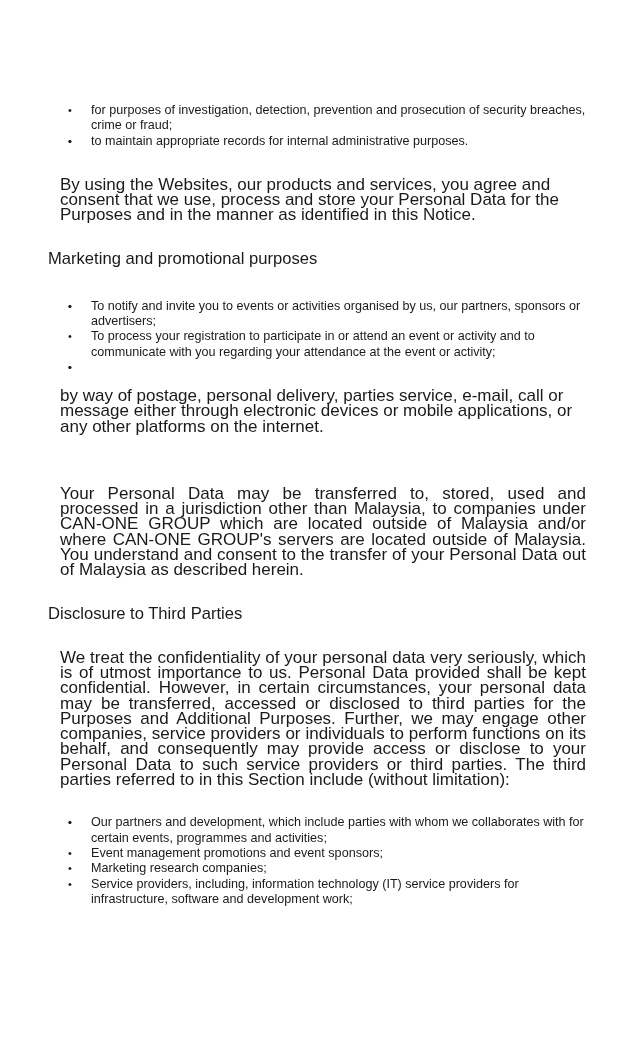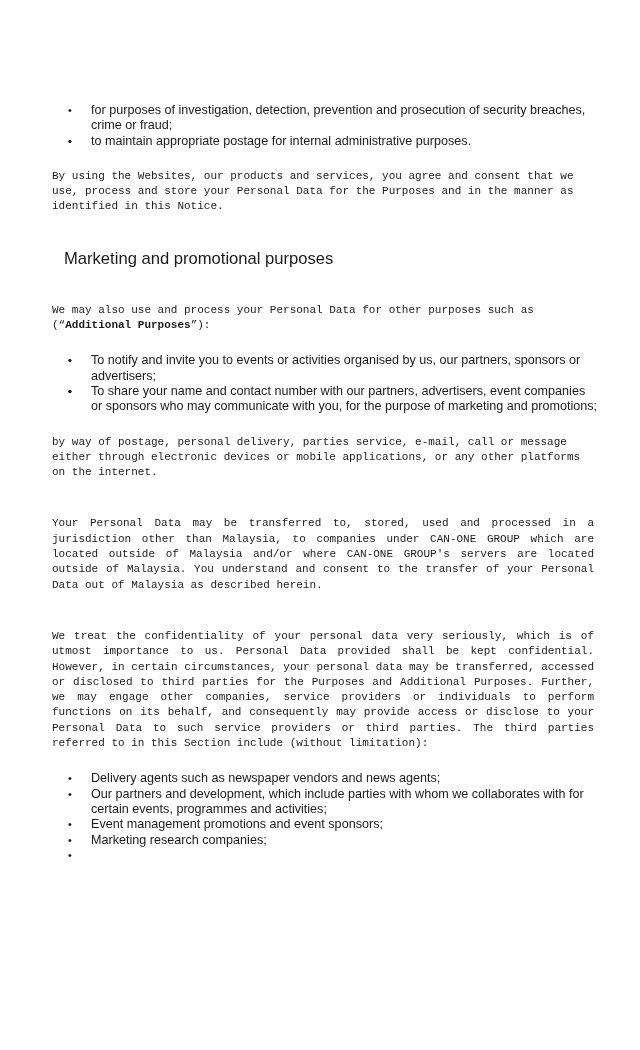--- a/index.html
+++ b/index.html
@@ -1,64 +1,64 @@
 <!DOCTYPE html>
 <html><head>
 <meta charset="utf-8">
 <style>
   html, body { margin: 0; padding: 0; background: #ffffff; }
   body { width: 640px; height: 1050px; overflow: hidden; position: relative;
          font-family: "Liberation Sans", sans-serif; color: #1a1a1a; }
   .page { position: absolute; left: 48px; top: 103px; width: 550px; }
-  p { margin: 4px; font-size: 11px; line-height: 15.3px; font-family: Liberation Mono, monospace; }
+  p { margin: 12px; font-size: 17px; line-height: 15.3px; }
   .justify { text-align: justify; }
   ul { list-style: none; margin: 0; padding: 0; }
   li { position: relative; padding-left: 43px; font-size: 12.6px; line-height: 15.3px; }
   li .bullet { position: absolute; left: 20px; top: 0; font-size: 11px; }
-  h2 { margin: 16px; font-weight: normal; font-size: 16.6px; line-height: 20px; color: #1a1a1a; }
+  h2 { margin: 0; font-weight: normal; font-size: 16.6px; line-height: 20px; color: #1a1a1a; }
   .gap-s { height: 16px; }
   .gap-h { height: 14px; }
   b { font-weight: bold; }
 </style>
 </head>
 <body>
 
 <div class="page">
 
   <ul>
     <li><span class="bullet">•</span><span>for purposes of investigation, detection, prevention and prosecution of security breaches, crime or fraud;</span></li>
     <li><span class="bullet">•</span></li>
-    <li><span class="bullet">•</span><span>to maintain appropriate postage for internal administrative purposes.</span></li>
+    <li><span class="bullet">•</span><span>to maintain appropriate records for internal administrative purposes.</span></li>
   </ul>
   <div class="gap-s"></div>
   <p>By using the Websites, our products and services, you agree and consent that we use, process and store your Personal Data for the Purposes and in the manner as identified in this Notice.</p>
   <div class="gap-h"></div>
 
   <h2>Marketing and promotional purposes</h2>
   <div class="gap-h"></div>
-  <p><span>We may also use and process your Personal Data for other purposes such as (“</span><b>Additional Purposes</b><span>”):</span></p>
   <div class="gap-s"></div>
   <ul>
     <li><span class="bullet">•</span></li>
     <li><span class="bullet">•</span><span>To notify and invite you to events or activities organised by us, our partners, sponsors or advertisers;</span></li>
+    <li><span class="bullet">•</span><span>To process your registration to participate in or attend an event or activity and to communicate with you regarding your attendance at the event or activity;</span></li>
     <li><span class="bullet">•</span></li>
     <li><span class="bullet">•</span></li>
-    <li><span class="bullet">•</span><span>To share your name and contact number with our partners, advertisers, event companies or sponsors who may communicate with you, for the purpose of marketing and promotions;</span></li>
   </ul>
   <div class="gap-s"></div>
   <p>by way of postage, personal delivery, parties service, e-mail, call or message either through electronic devices or mobile applications, or any other platforms on the internet.</p>
   <div class="gap-h"></div>
 
   <div class="gap-h"></div>
   <p class="justify">Your Personal Data may be transferred to, stored, used and processed in a jurisdiction other than Malaysia, to companies under CAN-ONE GROUP which are located outside of Malaysia and/or where CAN-ONE GROUP's servers are located outside of Malaysia. You understand and consent to the transfer of your Personal Data out of Malaysia as described herein.</p>
   <div class="gap-h"></div>
 
+  <h2>Disclosure to Third Parties</h2>
   <div class="gap-h"></div>
   <p class="justify">We treat the confidentiality of your personal data very seriously, which is of utmost importance to us. Personal Data provided shall be kept confidential. However, in certain circumstances, your personal data may be transferred, accessed or disclosed to third parties for the Purposes and Additional Purposes. Further, we may engage other companies, service providers or individuals to perform functions on its behalf, and consequently may provide access or disclose to your Personal Data to such service providers or third parties. The third parties referred to in this Section include (without limitation):</p>
   <div class="gap-s"></div>
   <ul>
-    <li><span class="bullet">•</span><span>Delivery agents such as newspaper vendors and news agents;</span></li>
+    <li><span class="bullet">•</span></li>
     <li><span class="bullet">•</span><span>Our partners and development, which include parties with whom we collaborates with for certain events, programmes and activities;</span></li>
     <li><span class="bullet">•</span><span>Event management promotions and event sponsors;</span></li>
     <li><span class="bullet">•</span><span>Marketing research companies;</span></li>
-    <li><span class="bullet">•</span></li>
+    <li><span class="bullet">•</span><span>Service providers, including, information technology (IT) service providers for infrastructure, software and development work;</span></li>
   </ul>
 </div>
 
 </body></html>

